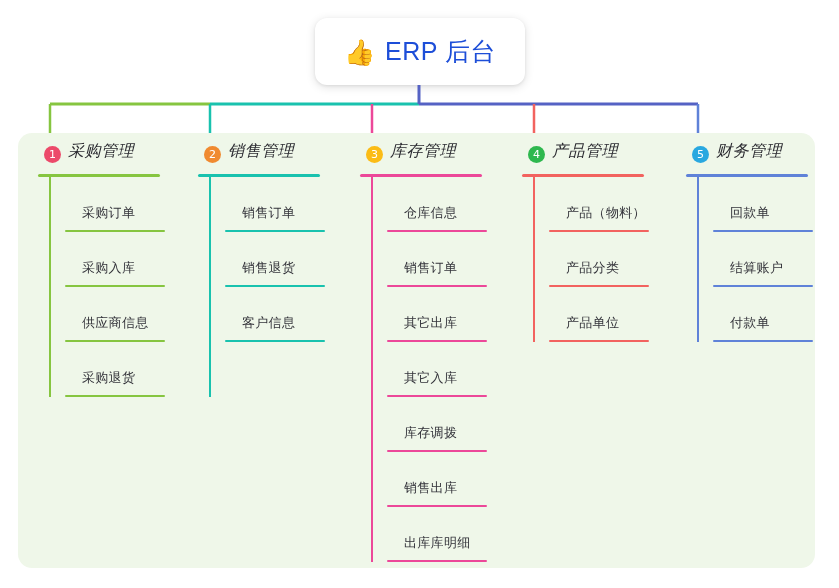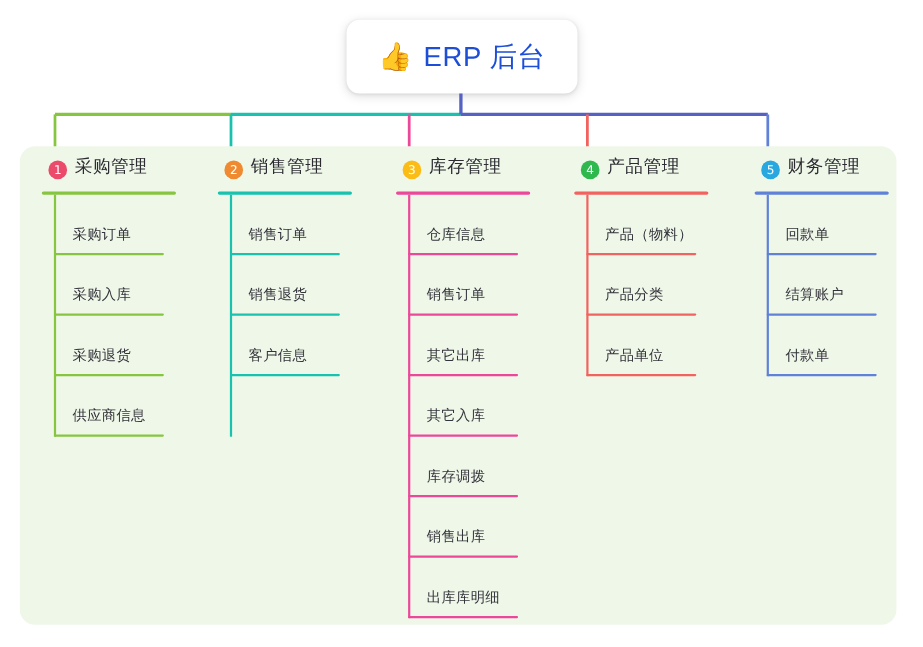--- a/index.html
+++ b/index.html
@@ -96,40 +96,42 @@
     line-height: 17px;
     text-align: center;
     font-family: "DejaVu Sans", sans-serif;
   }
   .head-label {
     margin-left: 24px;
     font-size: 16px;
     color: #2b2b31;
     white-space: nowrap;
     letter-spacing: 0.5px;
+    font-style: italic;
   }
   .head-rule {
     position: absolute;
     left: 20px;
     top: 41px;
     height: 3px;
     width: 122px;
     border-radius: 2px;
   }
   .spine {
     position: absolute;
     left: 31px;
     top: 44px;
     width: 2px;
   }
   .items {
     position: absolute;
     left: 31px;
     top: 44px;
     width: 120px;
+    padding-left: 16px;
   }
   .item {
     position: relative;
     height: 55px;
     box-sizing: border-box;
   }
   .item-label {
     position: absolute;
     left: 17px;
     bottom: 10px;
@@ -182,27 +184,27 @@
         <div class="items">
           <div class="item">
             <span class="item-label">采购订单</span>
             <div class="item-rule" style="background: rgb(134, 197, 64);"></div>
           </div>
           <div class="item">
             <span class="item-label">采购入库</span>
             <div class="item-rule" style="background: rgb(134, 197, 64);"></div>
           </div>
           <div class="item">
+            <span class="item-label">供应商信息</span>
+            <div class="item-rule" style="background: rgb(134, 197, 64);"></div>
+          </div>
+          <div class="item">
             <span class="item-label">采购退货</span>
             <div class="item-rule" style="background: rgb(134, 197, 64);"></div>
           </div>
-          <div class="item">
-            <span class="item-label">供应商信息</span>
-            <div class="item-rule" style="background: rgb(134, 197, 64);"></div>
-          </div>
         </div>
       </div>
       <div class="column" style="left: 160px;">
         <div class="col-head">
           <span class="badge" style="background: rgb(240, 138, 48);">2</span>
           <span class="head-label">销售管理</span>
         </div>
         <div class="head-rule" style="background: rgb(25, 194, 174);"></div>
         <div class="spine" style="background: rgb(25, 194, 174); height: 220px;"></div>
         <div class="items">

